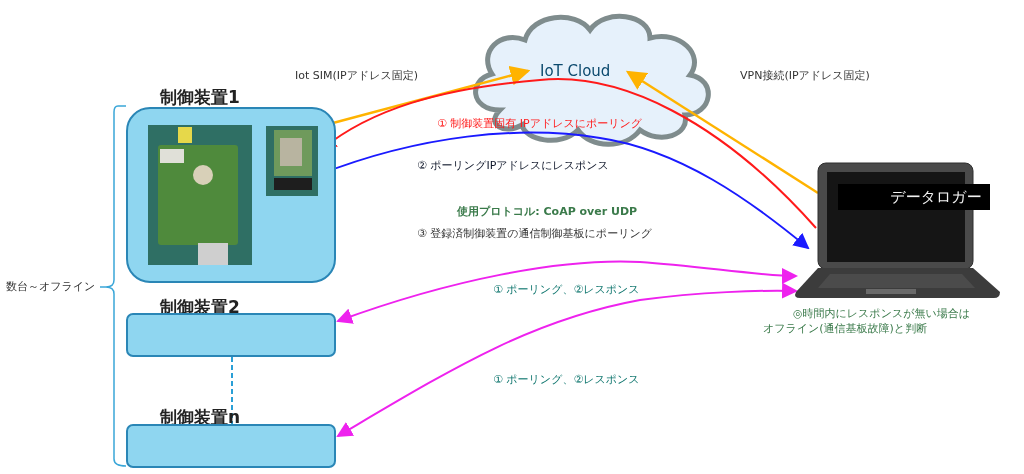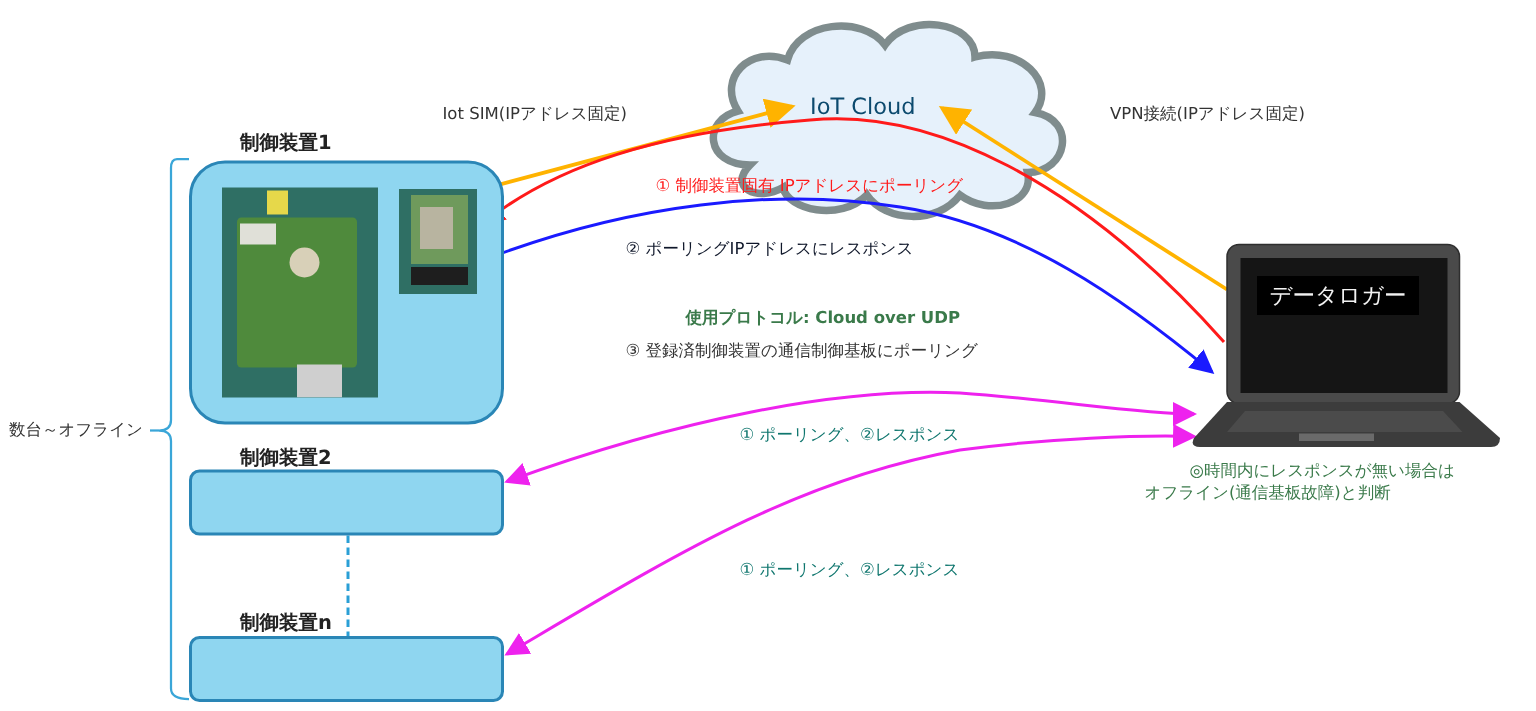--- a/index.html
+++ b/index.html
@@ -1,20 +1,20 @@
 <!DOCTYPE html>
 <html><head>
 <meta charset="utf-8">
 <style>
   html, body { margin:0; padding:0; background:#ffffff; }
   body { width:1024px; height:474px; position:relative; overflow:hidden;
          font-family:"DejaVu Sans", "Liberation Sans", sans-serif; }
   .abs { position:absolute; }
   .lbl { position:absolute; white-space:nowrap; font-size:11px; color:#333; }
-  .dev-title { position:absolute; font-size:13px; font-weight:bold; color:#222; white-space:nowrap; }
+  .dev-title { position:absolute; font-size:17px; font-weight:bold; color:#222; white-space:nowrap; }
   .dev-box { position:absolute; background:#8fd6f0; border:2px solid #2a86b6; box-sizing:border-box; }
   .photo { position:absolute; background:#2e6b5e; overflow:hidden; }
   svg { position:absolute; left:0; top:0; }
   .red { color:#ff1a1a; }
   .blue { color:#0f172a; }
   .mag { color:#0f766e; }
   .green { color:#3a7a4a; }
 </style>
 </head>
 <body>
@@ -67,21 +67,21 @@
     <rect x="866" y="289" width="50" height="5" fill="#6a6a6a"></rect>
   </g>
 </svg>
 
 <div class="lbl" style="left:540px; top:62px; font-size:15px; color:#0c4a6e;">IoT Cloud</div>
 
 <div class="lbl" style="left:295px; top:68px;">Iot SIM(IPアドレス固定)</div>
 <div class="lbl" style="left:740px; top:68px;">VPN接続(IPアドレス固定)</div>
 <div class="lbl red" style="left:437px; top:116px;">① 制御装置固有 IPアドレスにポーリング</div>
 <div class="lbl blue" style="left:417px; top:158px;">② ポーリングIPアドレスにレスポンス</div>
-<div class="lbl green" style="left:457px; top:204px; font-weight:bold;">使用プロトコル: Cloud over UDP</div>
+<div class="lbl green" style="left:457px; top:204px; font-weight:bold;">使用プロトコル: CoAP over UDP</div>
 <div class="lbl" style="left:417px; top:226px;text-align:right;">③ 登録済制御装置の通信制御基板にポーリング</div>
 <div class="lbl mag" style="left:493px; top:282px;">① ポーリング、②レスポンス</div>
 <div class="lbl mag" style="left:493px; top:372px;">① ポーリング、②レスポンス</div>
 
 <div class="lbl" style="left:6px; top:279px;">数台～オフライン</div>
 
 <div class="dev-title" style="left:160px; top:86px;">制御装置1</div>
 <div class="dev-box" style="left:126px; top:107px; width:210px; height:176px; border-radius:24px;">
   <div class="photo" style="left:20px; top:16px; width:104px; height:140px; background:#2f6f64;">
     <div class="abs" style="left:10px; top:20px; width:80px; height:100px; background:#4f8a3c; border-radius:3px;"></div>
@@ -96,16 +96,16 @@
     <div class="abs" style="left:8px; top:52px; width:38px; height:12px; background:#1e1e1e;"></div>
   </div>
 </div>
 
 <div class="dev-title" style="left:160px; top:296px;">制御装置2</div>
 <div class="dev-box" style="left:126px; top:313px; width:210px; height:44px; border-radius:7px;"></div>
 
 <div class="dev-title" style="left:160px; top:406px;">制御装置n</div>
 <div class="dev-box" style="left:126px; top:424px; width:210px; height:44px; border-radius:7px;"></div>
 
-<div class="abs" style="left:838px; top:184px; width:108px; height:26px; background:#000; color:#f2f2f2; font-size:15px; line-height:26px; text-align:center; white-space:nowrap;">データロガー</div>
+<div class="abs" style="left:838px; top:184px; width:108px; height:26px; background:#000; color:#f2f2f2; font-size:15px; line-height:26px; text-align:center; white-space:nowrap;padding-left:44px;">データロガー</div>
 
 <div class="lbl green" style="left:793px; top:306px;">◎時間内にレスポンスが無い場合は</div>
 <div class="lbl green" style="left:763px; top:321px;">オフライン(通信基板故障)と判断</div>
 
 </body></html>

